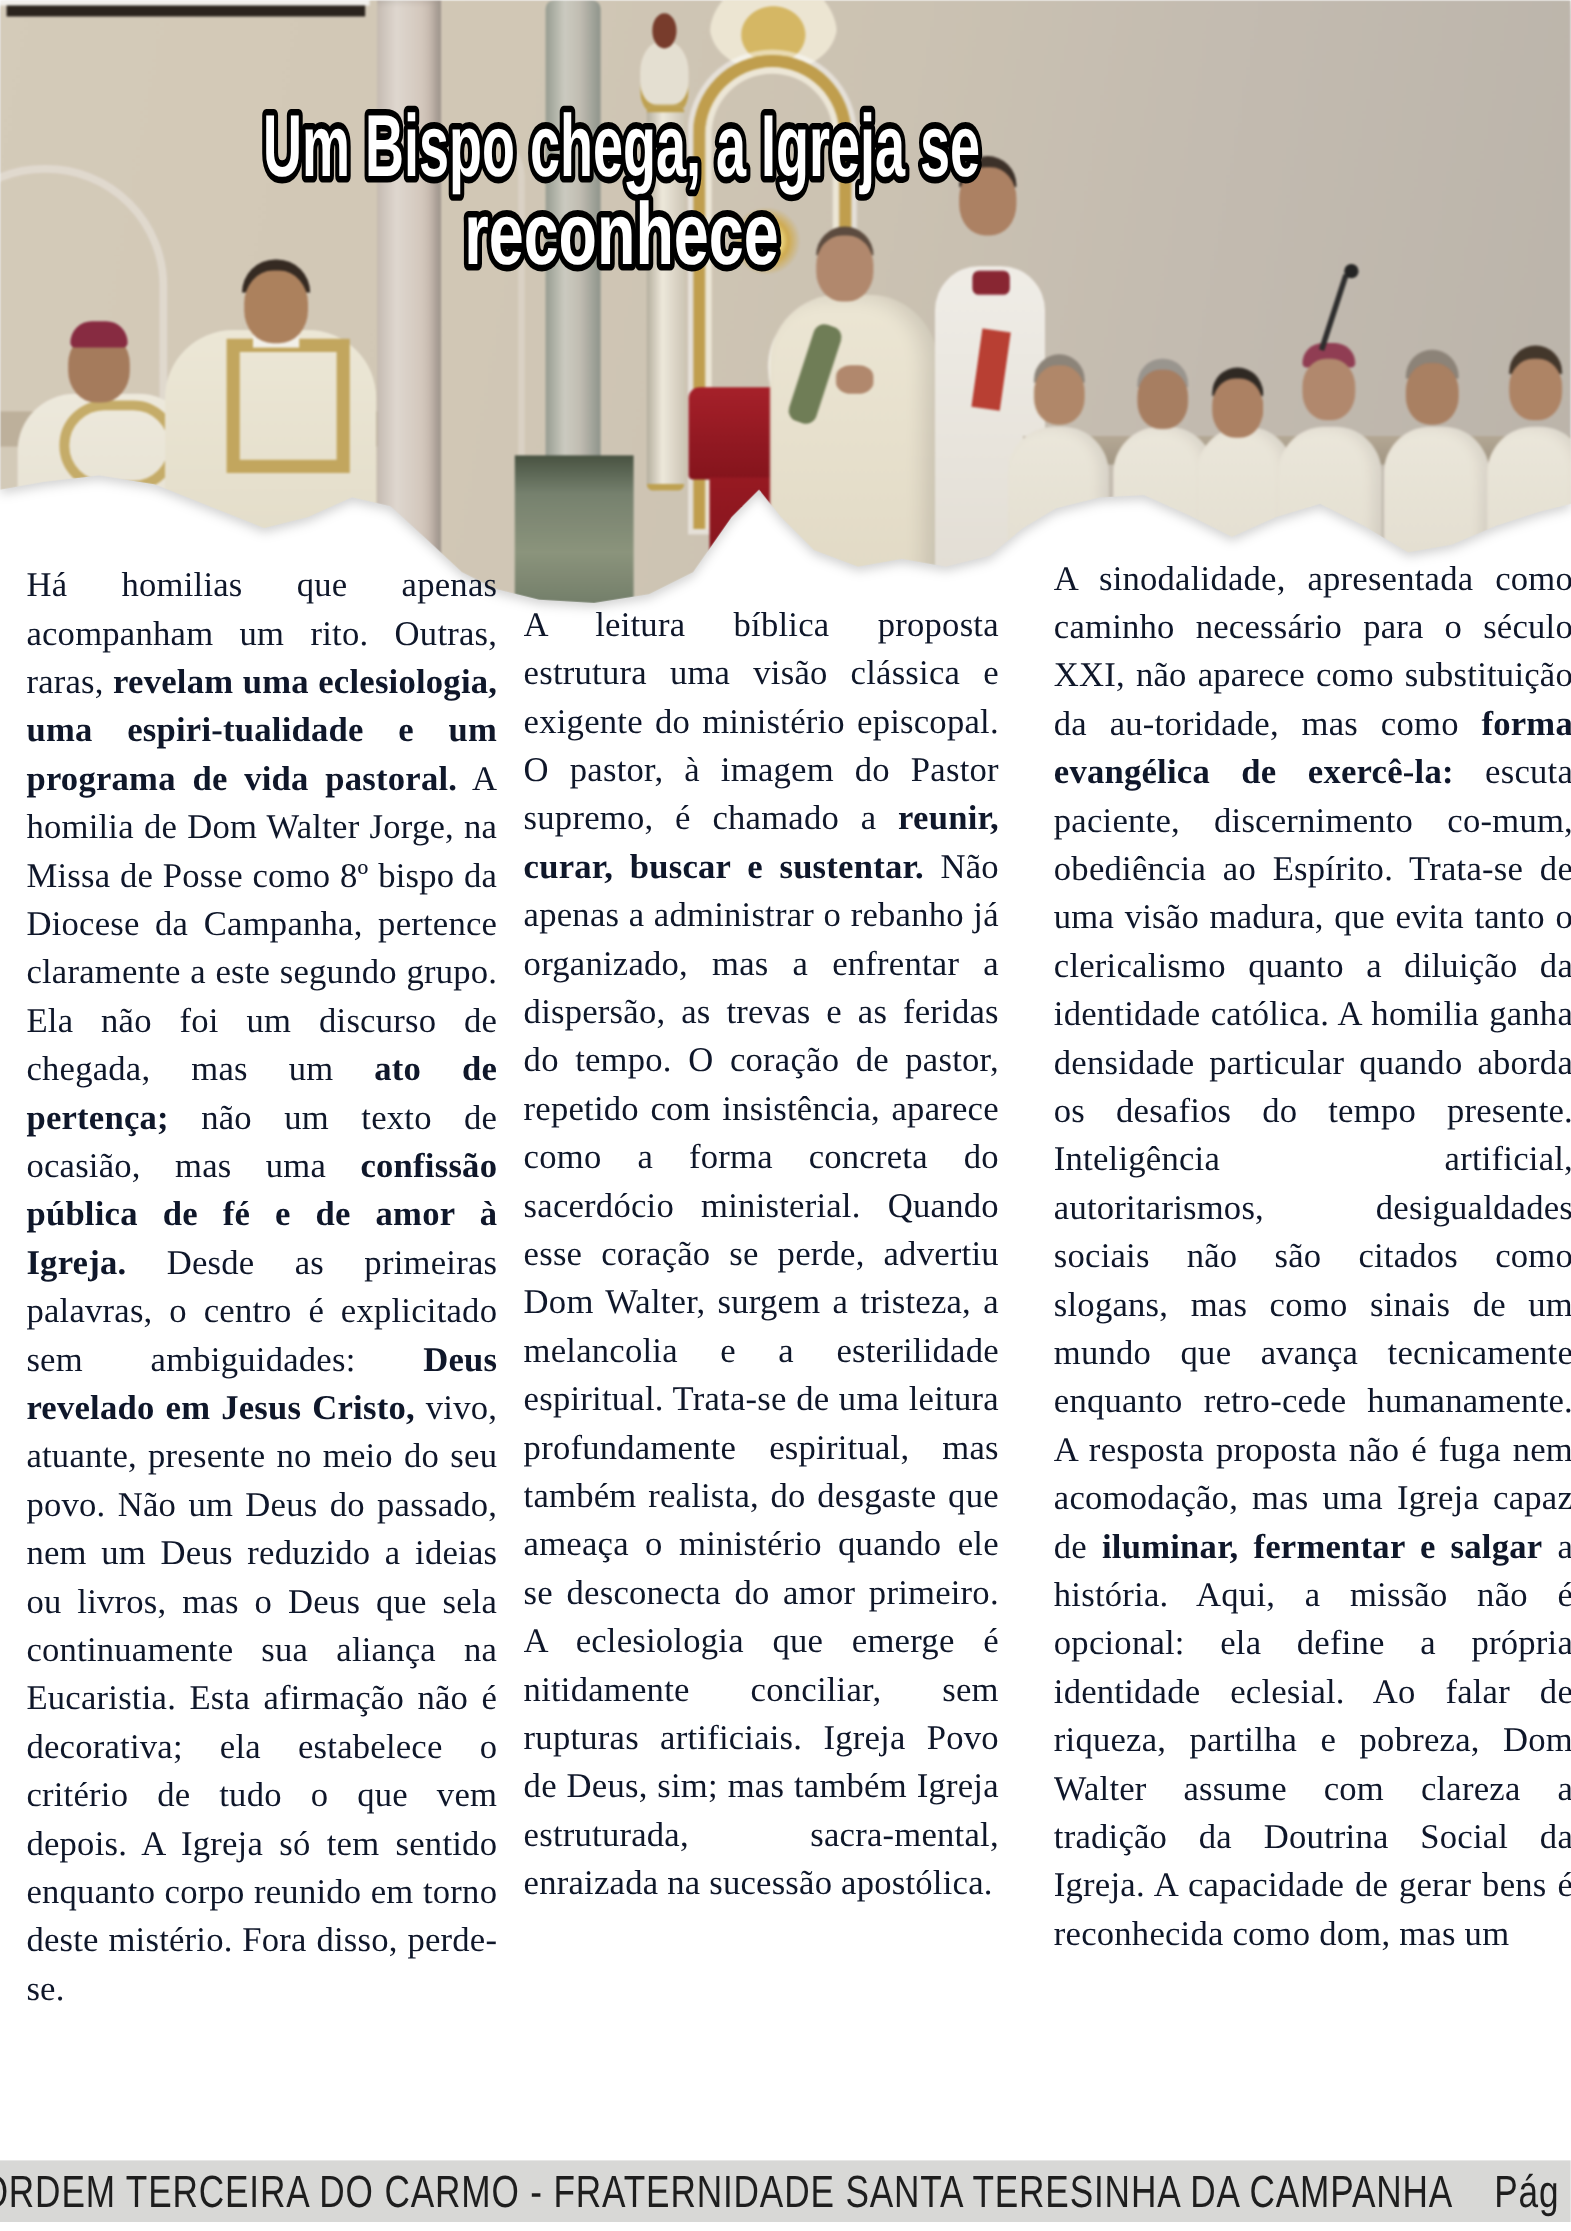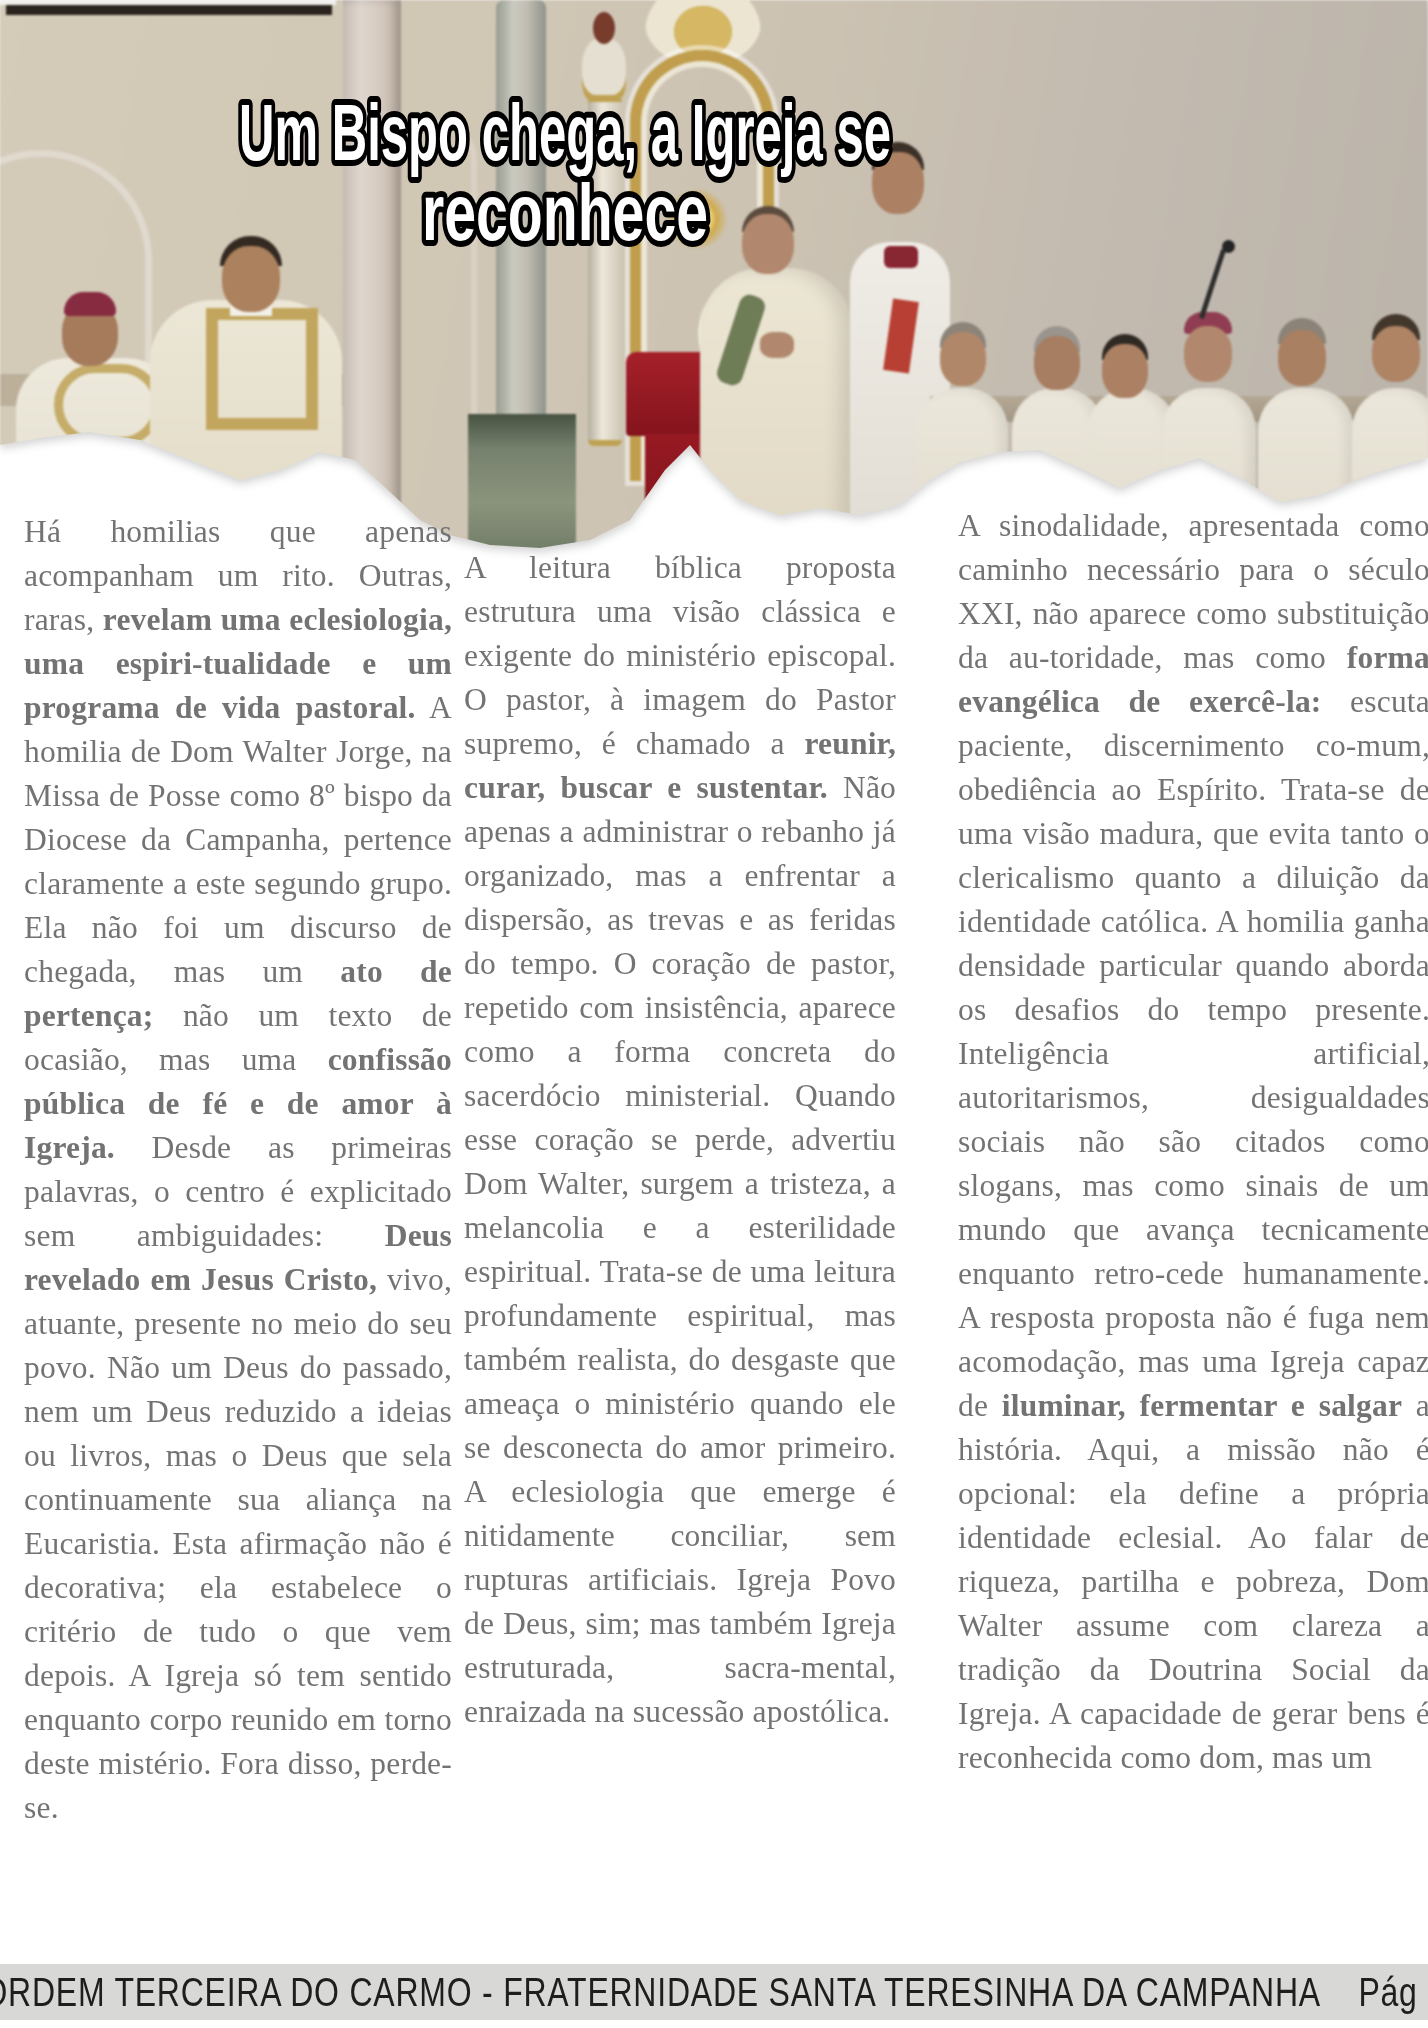--- a/index.html
+++ b/index.html
@@ -83,24 +83,24 @@
   .mic-stand{left:1210px;top:248px;width:5px;height:72px;background:#2b2b2b;transform:rotate(18deg);}
   .mic-head{left:1222px;top:240px;width:13px;height:13px;background:#222;border-radius:50%;}
 
   
   .headline{position:absolute;left:135px;top:88px;width:860px;height:175px;}
   .headline text{font-family:"Liberation Sans",sans-serif;font-weight:bold;
     fill:#ffffff;stroke:#000000;stroke-width:12px;stroke-linejoin:round;paint-order:stroke;}
 
   
   .col{position:absolute;text-align:justify;font-size:31.5px;line-height:44px;
-       color:#737373;letter-spacing:.2px;}
+       color:#0f172a;letter-spacing:.2px;}
   .col .b{font-weight:bold;}
   .col-1{left:24px;top:510px;width:428px;}
-  .col-2{left:464px;top:546px;width:432px;}
+  .col-2{left:476px;top:546px;width:432px;}
   .col-3{left:926px;top:504px;width:472px;margin-left:32px;}
 
   
   .footer{position:absolute;left:0;top:1964px;width:1428px;height:56px;background:#d8d8d6;
           display:flex;align-items:center;justify-content:center;}
   .footer-inner{display:flex;gap:48px;align-items:baseline;white-space:nowrap;
     transform:scaleX(.78);font-family:"Liberation Sans",sans-serif;font-size:41px;
     color:#1e1e1e;letter-spacing:1px;}
 </style>
 </head>

